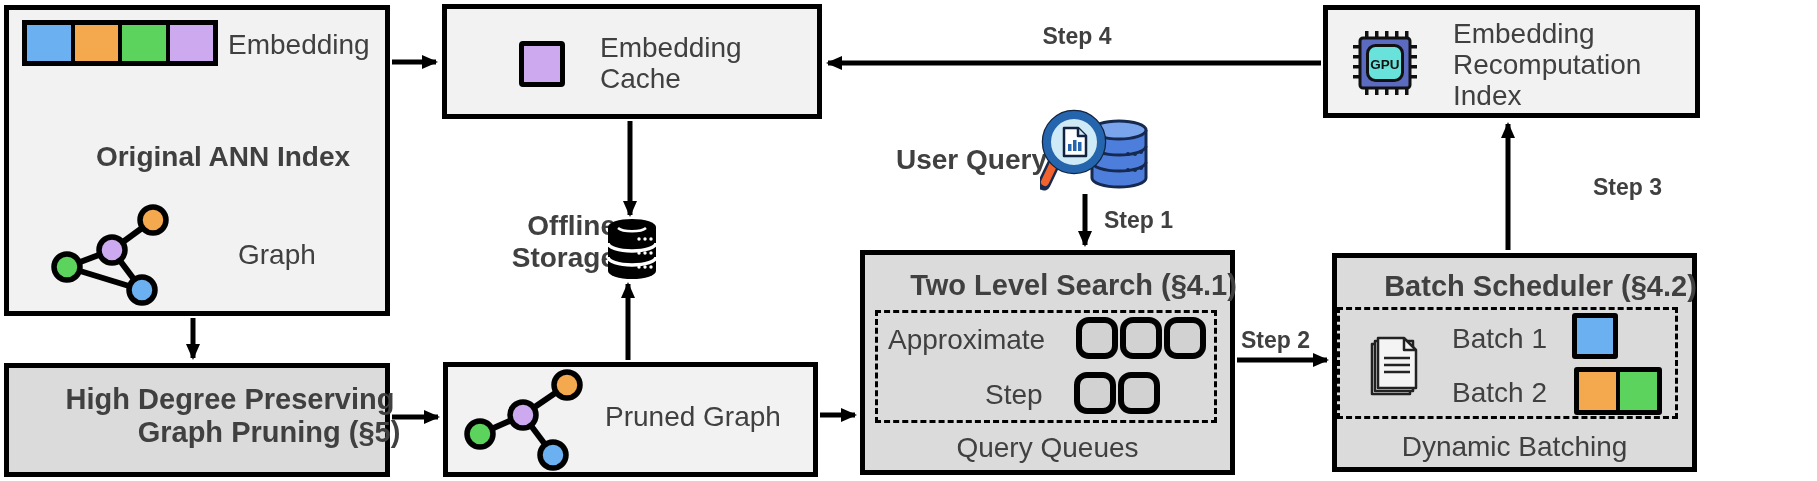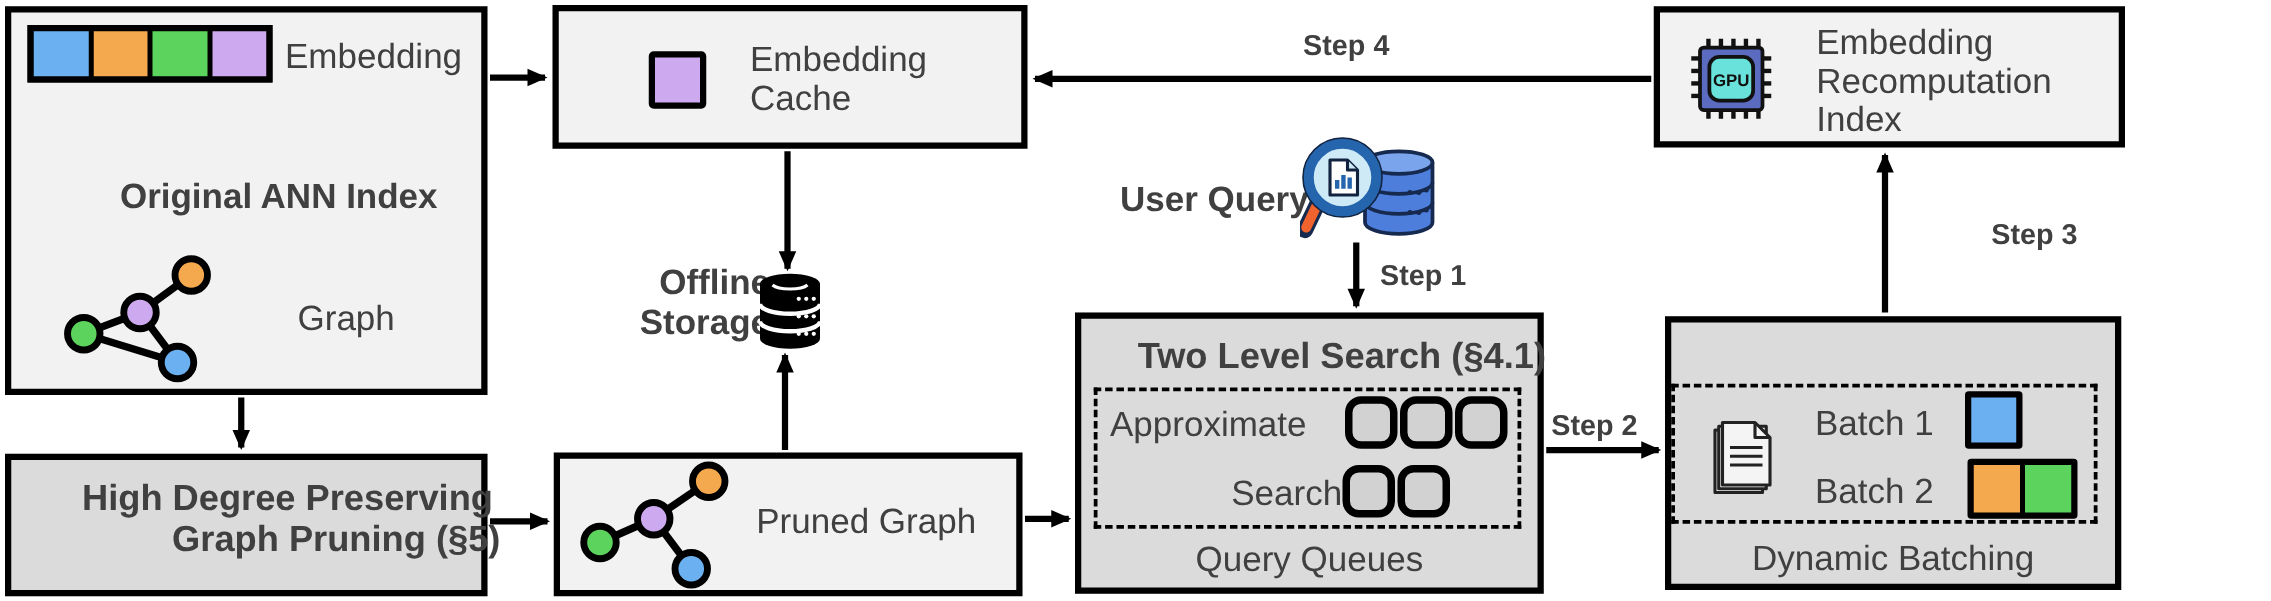--- a/index.html
+++ b/index.html
@@ -149,27 +149,28 @@
   </svg>
 
   <div class="lbl bold t29 center" style="left:860px;top:270px;width:375px;">Two Level Search (§4.1)</div>
   <div class="dashed" style="left:875px;top:310px;width:342px;height:113px;"></div>
   <div class="lbl" style="left:888px;top:325px;">Approximate</div>
   <div class="qrow" style="left:1076px;top:317px;">
     <div class="qsq" style="background-color: rgb(210, 210, 210);"></div>
     <div class="qsq" style="background-color: rgb(210, 210, 210);"></div>
     <div class="qsq" style="background-color: rgb(210, 210, 210);"></div>
   </div>
-  <div class="lbl" style="left:985px;top:380px;">Search</div>
+  <div class="lbl" style="left:985px;top:380px;">Step</div>
   <div class="qrow" style="left:1074px;top:372px;">
     <div class="qsq" style="background-color: rgb(210, 210, 210);"></div>
     <div class="qsq" style="background-color: rgb(210, 210, 210);"></div>
   </div>
   <div class="lbl center" style="left:860px;top:433px;width:375px;">Query Queues</div>
 
+  <div class="lbl bold t29 center" style="left:1332px;top:271px;width:365px;">Batch Scheduler (§4.2)</div>
   <div class="dashed" style="left:1337px;top:307px;width:341px;height:112px;"></div>
   <svg class="icon" style="left:1366px;top:330px;" width="58" height="68" viewBox="0 0 58 68">
     <g stroke="#222" stroke-width="2.5" stroke-linejoin="round">
       <rect x="6" y="14" width="38" height="50" fill="#f4f4f4"></rect>
       <rect x="9" y="11" width="38" height="50" fill="#f4f4f4"></rect>
       <path d="M12 8 h26 l12 12 v38 h-38 z" fill="#f4f4f4"></path>
       <path d="M38 8 v12 h12" fill="none"></path>
       <line x1="18" y1="28" x2="44" y2="28"></line>
       <line x1="18" y1="35" x2="44" y2="35"></line>
       <line x1="18" y1="42" x2="44" y2="42"></line>

